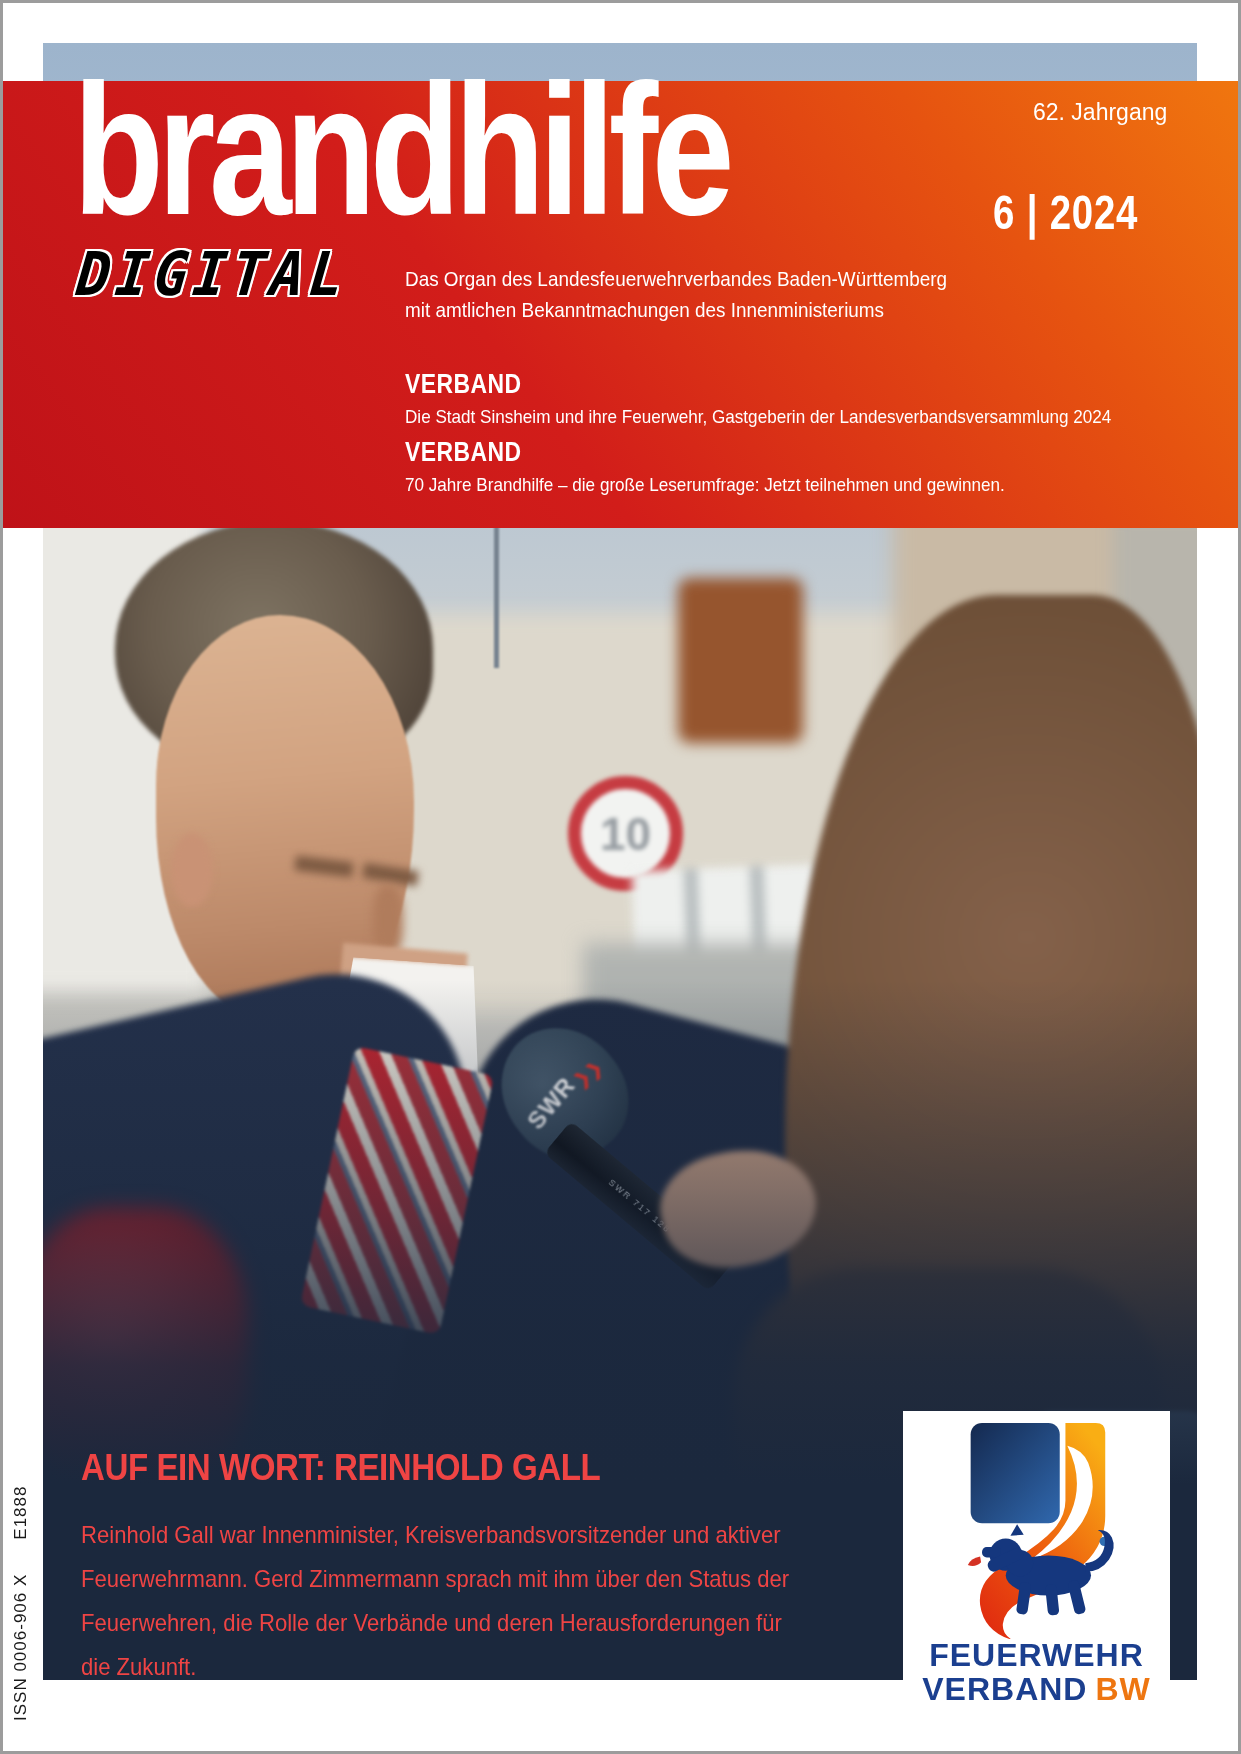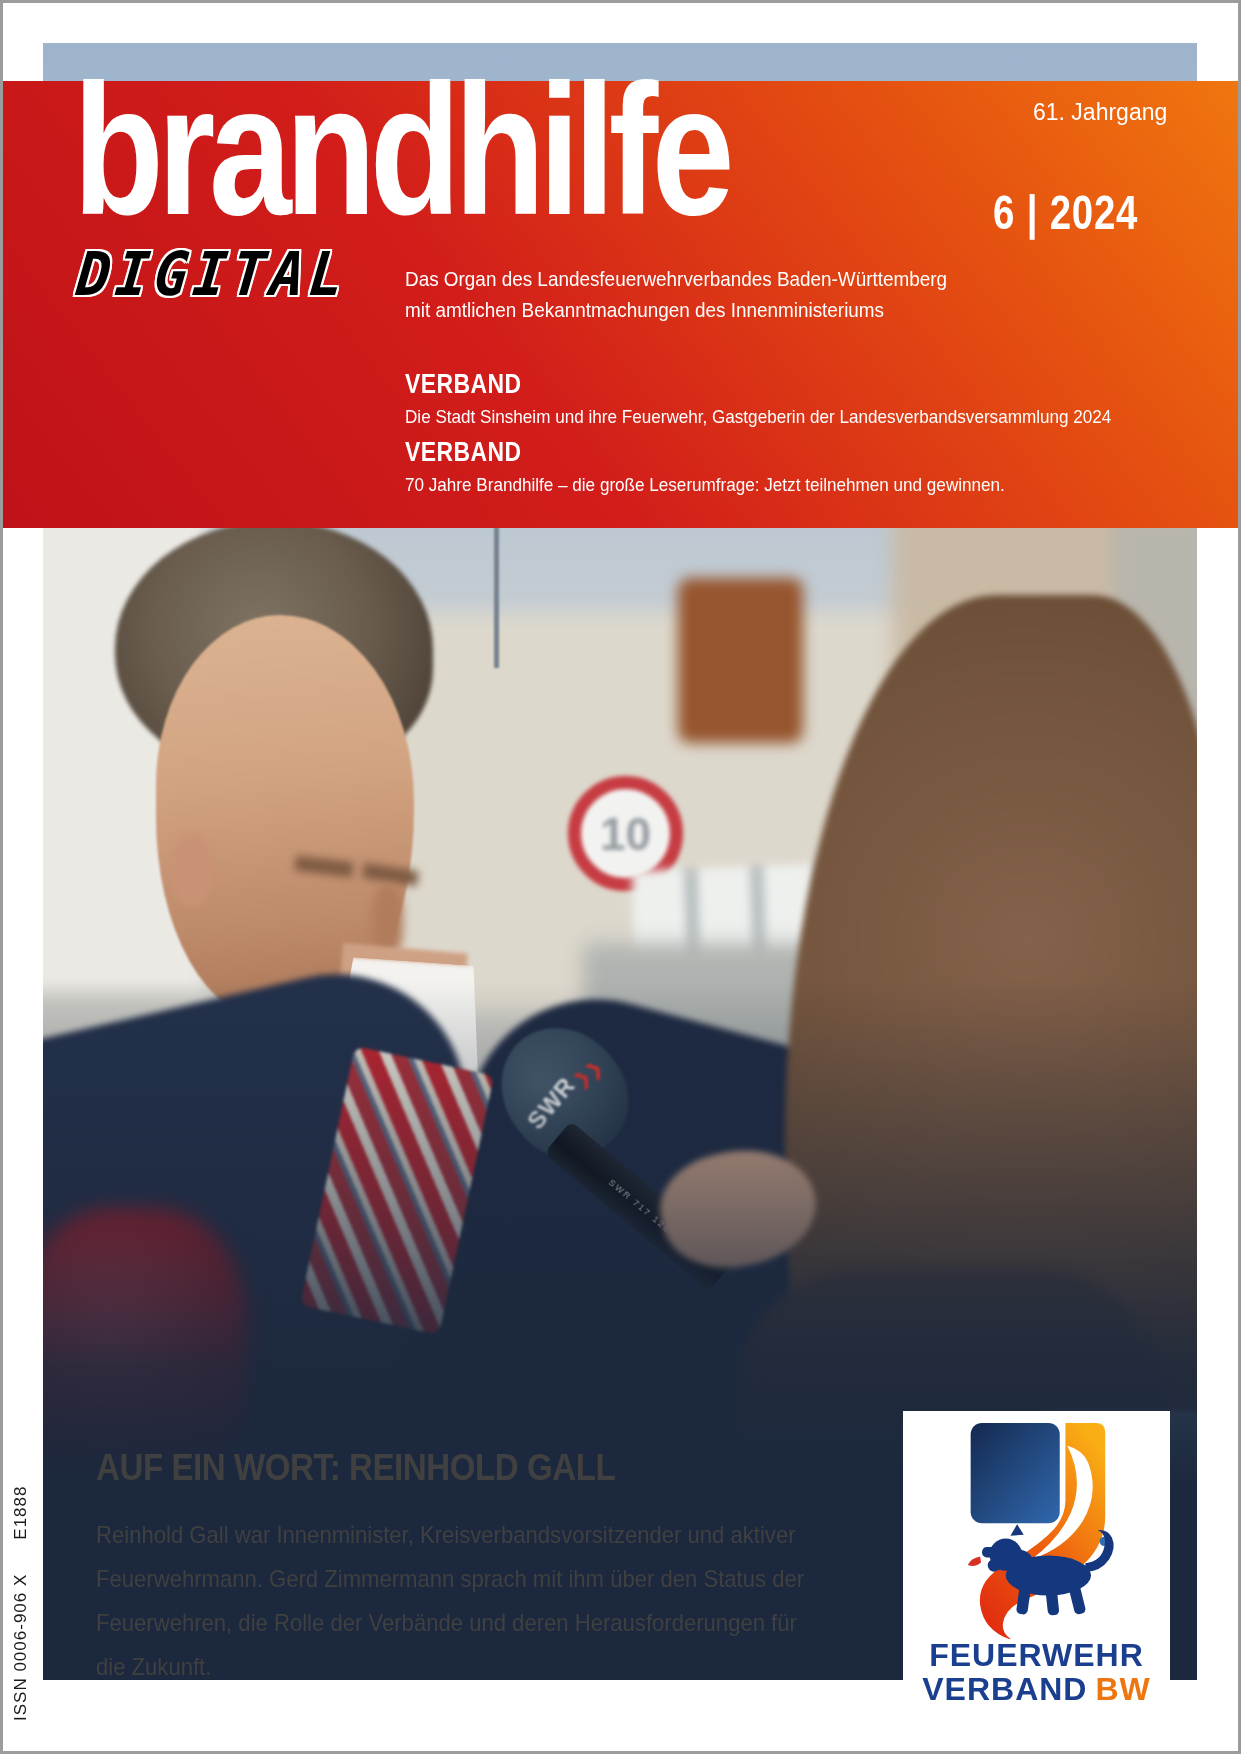--- a/index.html
+++ b/index.html
@@ -93,21 +93,21 @@
   .issue{position:absolute;left:990px;top:104px;font-size:48px;font-weight:bold;color:#fff;
          transform:scaleX(.8);transform-origin:left top;letter-spacing:1px;}
   .subtitle{position:absolute;left:402px;top:182px;color:#fff;font-size:21px;line-height:31px;
             transform:scaleX(.9);transform-origin:left top;}
   .tease{position:absolute;left:402px;color:#fff;}
   .t1{top:288px;} .t2{top:356px;}
   .tease .k{font-size:27px;font-weight:bold;letter-spacing:.5px;transform:scaleX(.85);transform-origin:left top;}
   .tease .t{font-size:19px;margin-top:6px;transform:scaleX(.9);transform-origin:left top;}
 
   
-  .story{position:absolute;left:93px;top:1444px;color:#404040;z-index:6;}
+  .story{position:absolute;left:78px;top:1444px;color:#ef4444;z-index:6;}
   .story .h{font-size:36px;font-weight:bold;letter-spacing:-.5px;transform:scaleX(.92);transform-origin:left top;}
   .story .p{margin-top:24px;font-size:24px;line-height:44px;transform:scaleX(.92);transform-origin:left top;}
 
   
   .logobox{position:absolute;left:900px;top:1408px;width:267px;height:318px;background:#fff;z-index:7;
            display:flex;flex-direction:column;align-items:center;}
   .logobox svg{margin-top:10px;}
   .lg1{font-size:32px;font-weight:bold;color:#1b3f8f;letter-spacing:1px;margin-top:0px;line-height:1.05;}
   .lg2{font-size:32px;font-weight:bold;color:#1b3f8f;letter-spacing:1px;line-height:1.05;}
   .lg2 .bw{color:#ee7611;margin-left:8px;}
@@ -165,21 +165,21 @@
       <span class="lbl">SWR 717 128</span>
     </div>
     <div class="b hand"></div>
 
     <div class="b fade"></div>
   </div>
 
   <div class="banner">
     <div class="mast nowrap">brandhilfe</div>
     <div class="digital nowrap">DIGITAL</div>
-    <div class="vol nowrap">61. Jahrgang</div>
+    <div class="vol nowrap">62. Jahrgang</div>
     <div class="issue nowrap">6 | 2024</div>
     <div class="subtitle">
       <div class="nowrap">Das Organ des Landesfeuerwehrverbandes Baden-Württemberg</div>
       <div class="nowrap">mit amtlichen Bekanntmachungen des Innenministeriums</div>
     </div>
     <div class="tease t1">
       <div class="k nowrap">VERBAND</div>
       <div class="t nowrap">Die Stadt Sinsheim und ihre Feuerwehr, Gastgeberin der Landesverbandsversammlung 2024</div>
     </div>
     <div class="tease t2">

